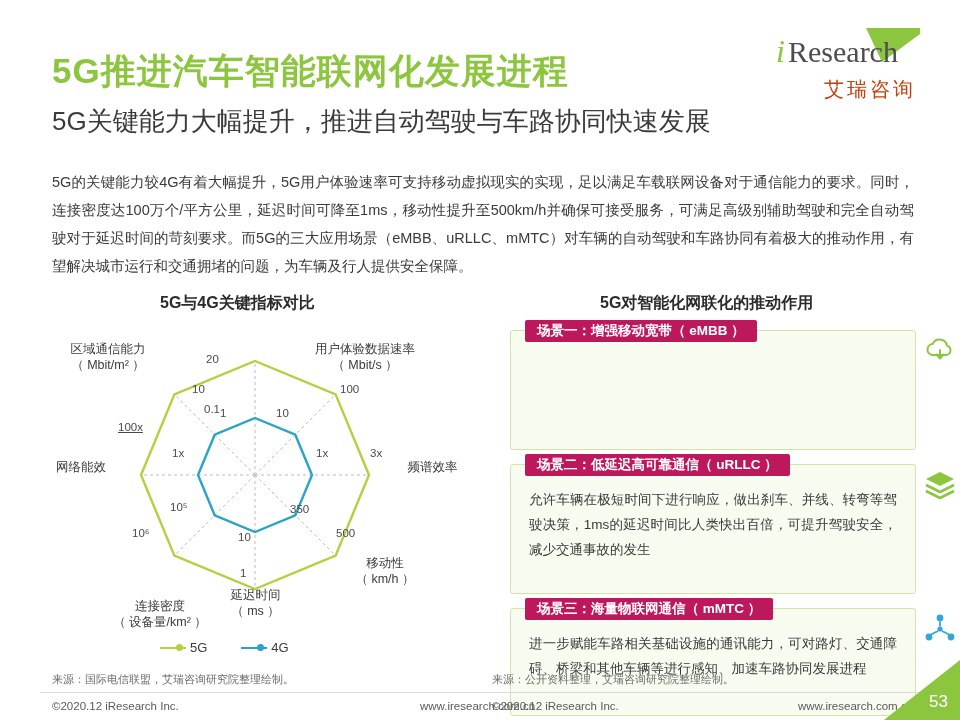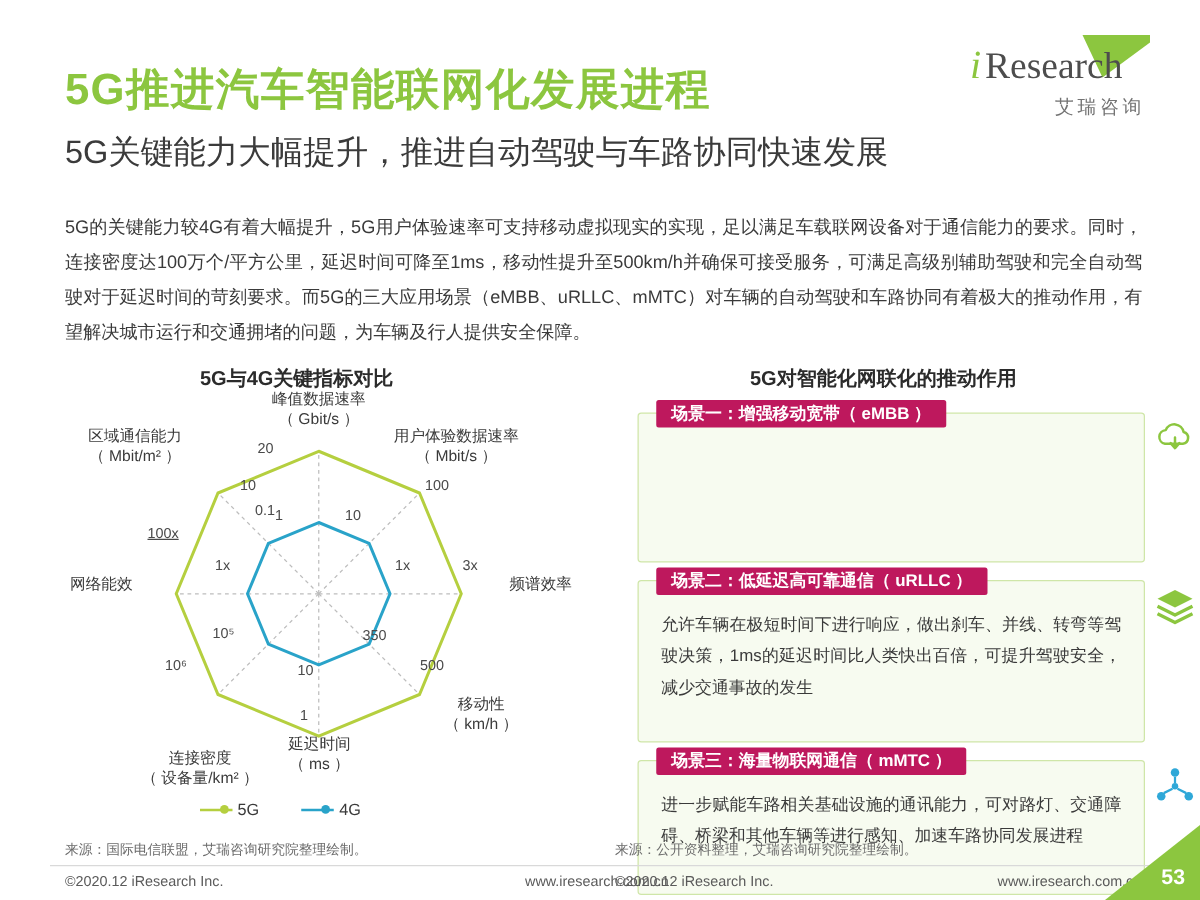--- a/index.html
+++ b/index.html
@@ -20,21 +20,21 @@
     position:absolute;left:52px;top:104px;
     font-size:26px;color:#3b3b3b;font-weight:normal;white-space:nowrap;
   }
   .logo{
     position:absolute;right:40px;top:28px;width:160px;height:72px;
   }
   .logo-mark{
     position:absolute;right:0;top:0;width:150px;height:44px;
   }
   .logo-sub{
-    position:absolute;right:4px;top:48px;font-size:15px;color:#737373;letter-spacing:3px;
+    position:absolute;right:4px;top:48px;font-size:20px;color:#c2410c;letter-spacing:3px;
   }
 
   
   .lead{
     position:absolute;left:52px;top:168px;width:862px;
     font-size:14.5px;line-height:28px;color:#3a3a3a;text-align:justify;
   }
 
   
   .sec-head{
@@ -86,21 +86,21 @@
     position:absolute;left:40px;top:692px;width:880px;height:1px;background:#d9d9d9;
   }
   .footer-left{position:absolute;left:52px;top:700px;font-size:11.5px;color:#5a5a5a;}
   .footer-right{position:absolute;left:420px;top:700px;font-size:11.5px;color:#5a5a5a;}
   .footer-left2{position:absolute;left:492px;top:700px;font-size:11.5px;color:#5a5a5a;}
   .footer-right2{position:absolute;left:798px;top:700px;font-size:11.5px;color:#5a5a5a;}
   .page-badge{
     position:absolute;right:0;bottom:0;width:86px;height:60px;overflow:hidden;
   }
   .page-num{
-    position:absolute;right:12px;bottom:8px;color:#fff;font-size:17px;font-weight:bold;z-index:3;
+    position:absolute;right:12px;bottom:8px;color:#fff;font-size:17px;font-weight:normal;z-index:3;
   }
 </style>
 </head>
 <body>
 
 <div class="page">
 
   <div class="logo">
     <svg class="logo-mark" viewBox="0 0 150 44">
       <polygon points="2,2 148,2 118,30 2,30" fill="#8cc63f" opacity="0"></polygon>
@@ -136,21 +136,20 @@
         <line x1="215" y1="160" x2="101" y2="160"></line>
         <line x1="215" y1="160" x2="134.4" y2="79.4"></line>
       </g>
 
       <polygon points="215,46 295.6,79.4 329,160 295.6,240.6 215,274 134.4,240.6 101,160 134.4,79.4" fill="none" stroke="#b5cf3f" stroke-width="2.4"></polygon>
 
       <polygon points="215,103 255.3,119.7 272,160 255.3,200.3 215,217 174.7,200.3 158,160 174.7,119.7" fill="none" stroke="#29a3c9" stroke-width="2.4"></polygon>
     </svg>
 
     
-    <div class="axis-label" style="left:150px;top:-4px;width:130px;">峰值数据速率<br>（ Gbit/s ）</div>
     <div class="axis-label" style="left:255px;top:26px;width:140px;">用户体验数据速率<br>（ Mbit/s ）</div>
     <div class="axis-label" style="left:355px;top:144px;width:75px;">频谱效率</div>
     <div class="axis-label" style="left:300px;top:240px;width:90px;">移动性<br>（ km/h ）</div>
     <div class="axis-label" style="left:168px;top:272px;width:95px;">延迟时间<br>（ ms ）</div>
     <div class="axis-label" style="left:50px;top:240px;width:140px;margin-top:43px;">连接密度<br>（ 设备量/km² ）</div>
     <div class="axis-label" style="left:2px;top:144px;width:78px;">网络能效</div>
     <div class="axis-label" style="left:-2px;top:26px;width:140px;">区域通信能力<br>（ Mbit/m² ）</div>
 
     
     <div class="tick" style="left:166px;top:38px;">20</div>

